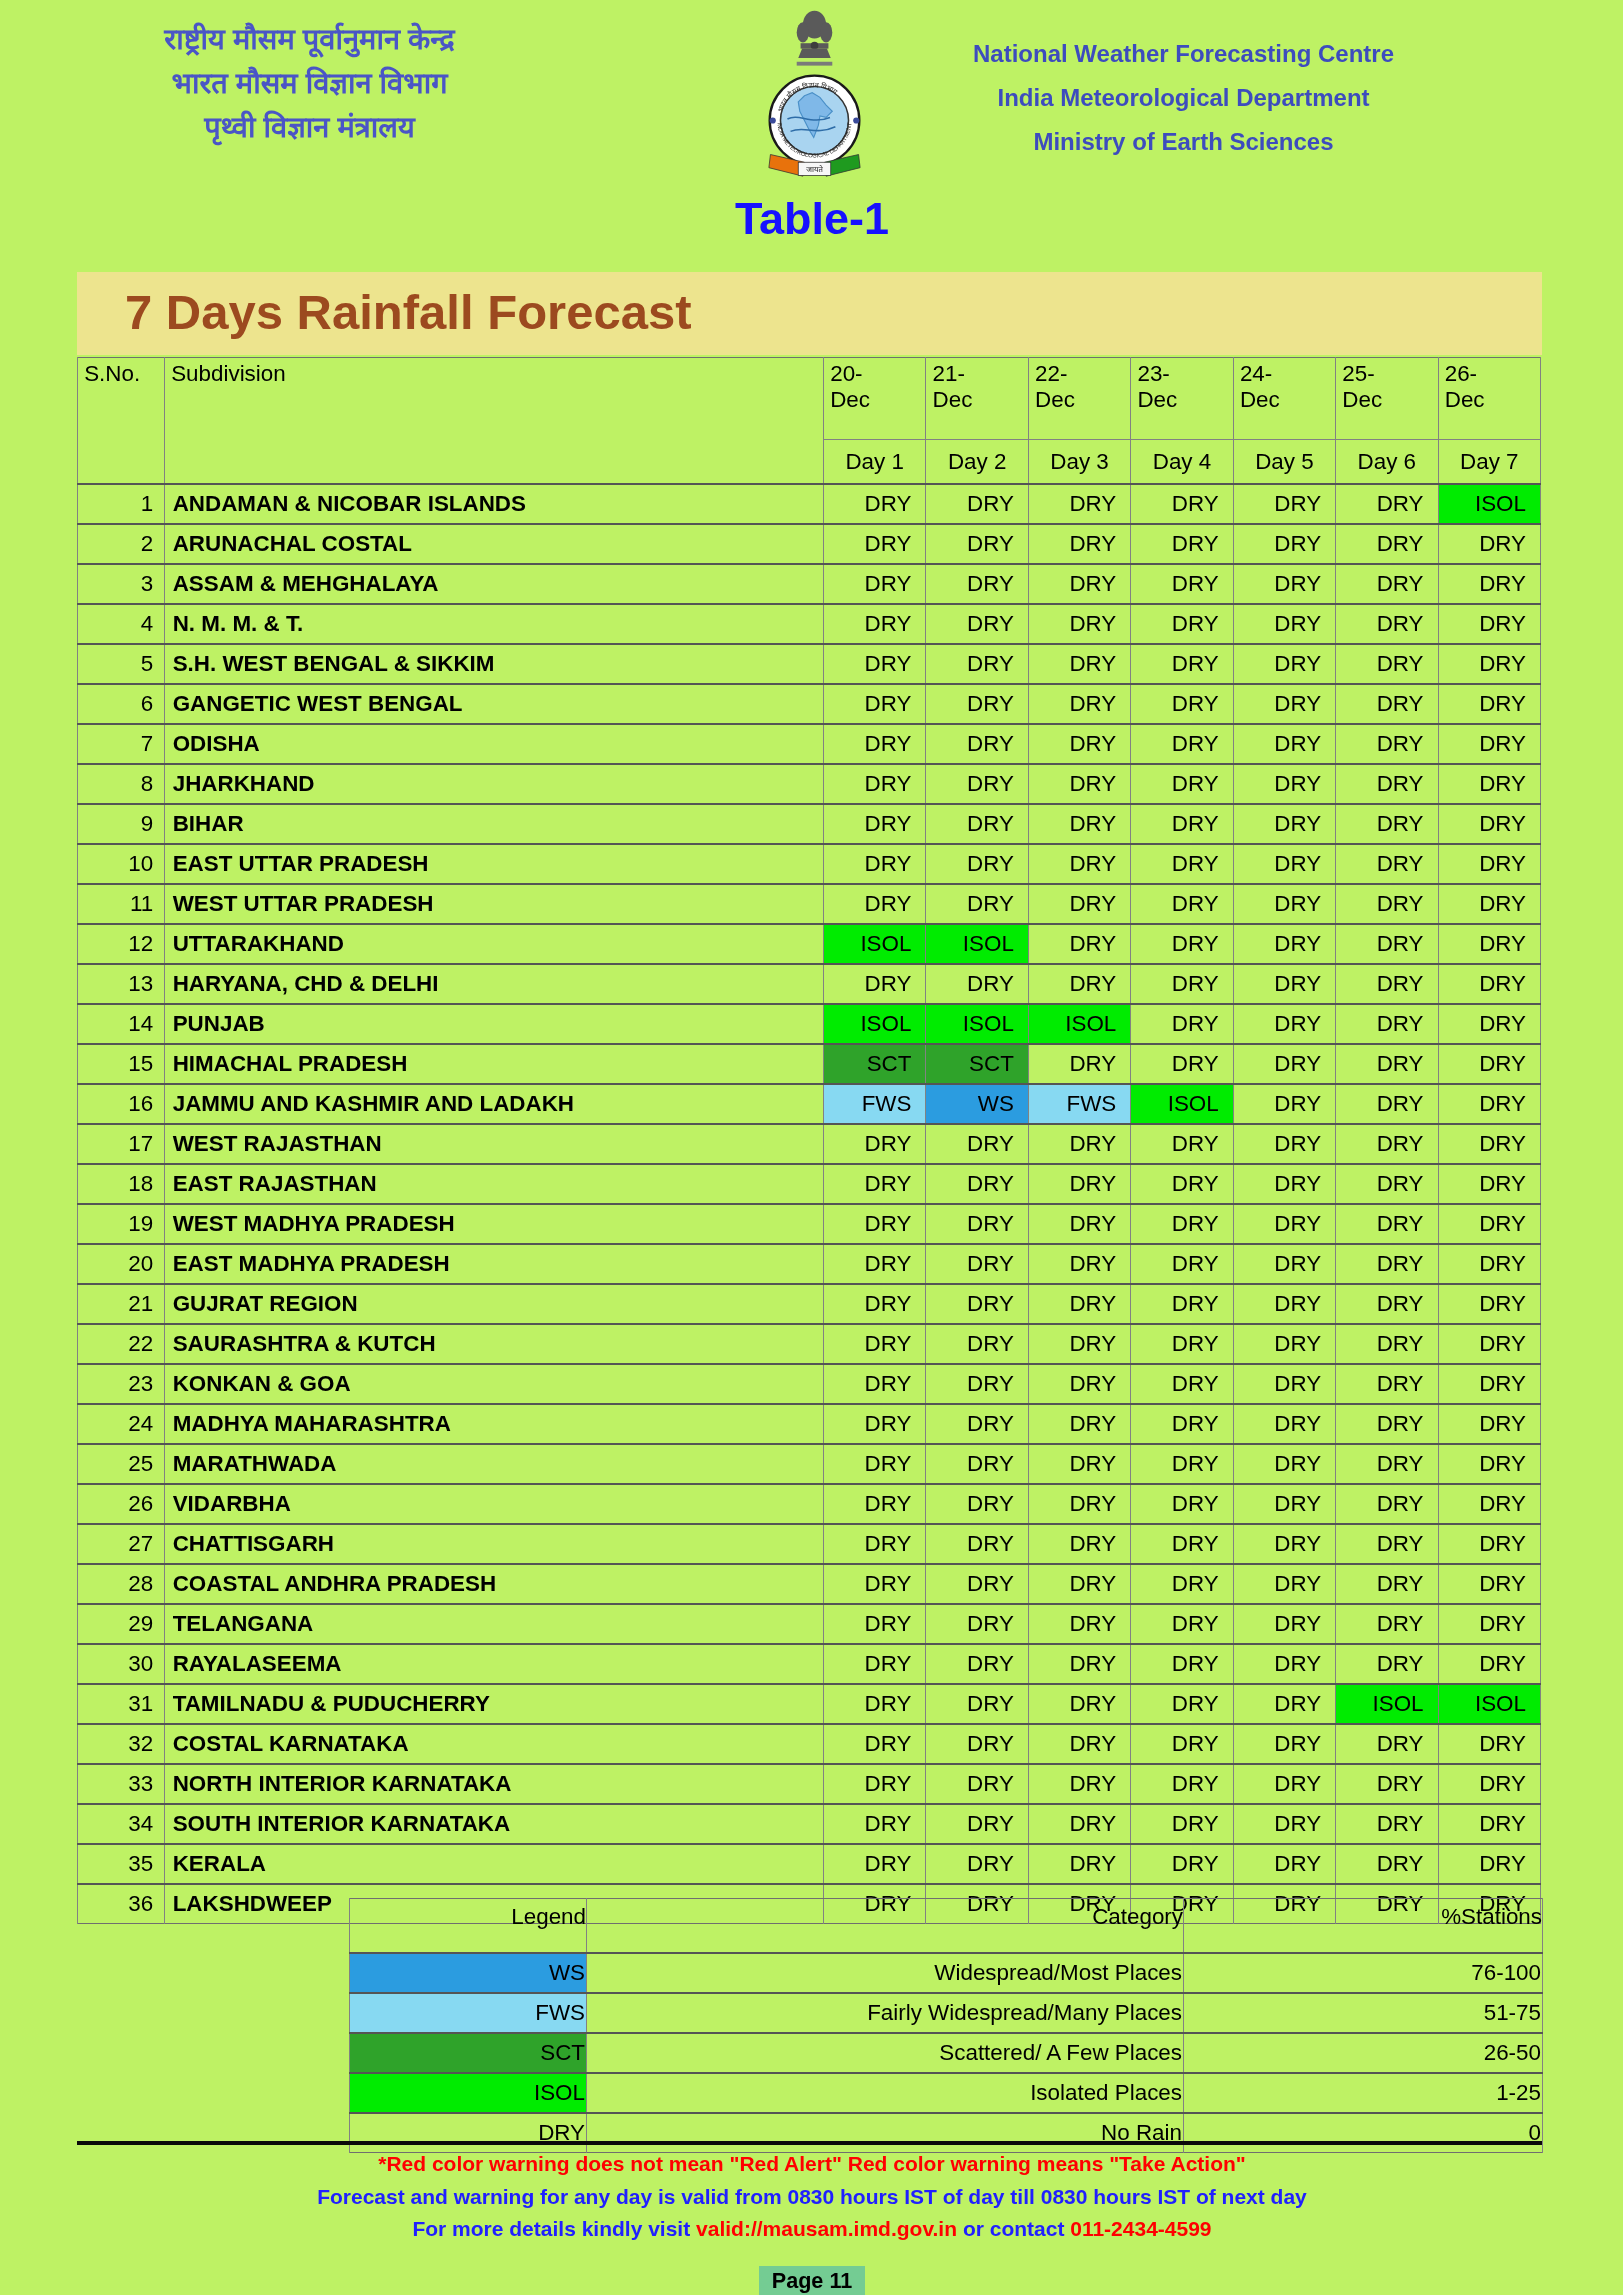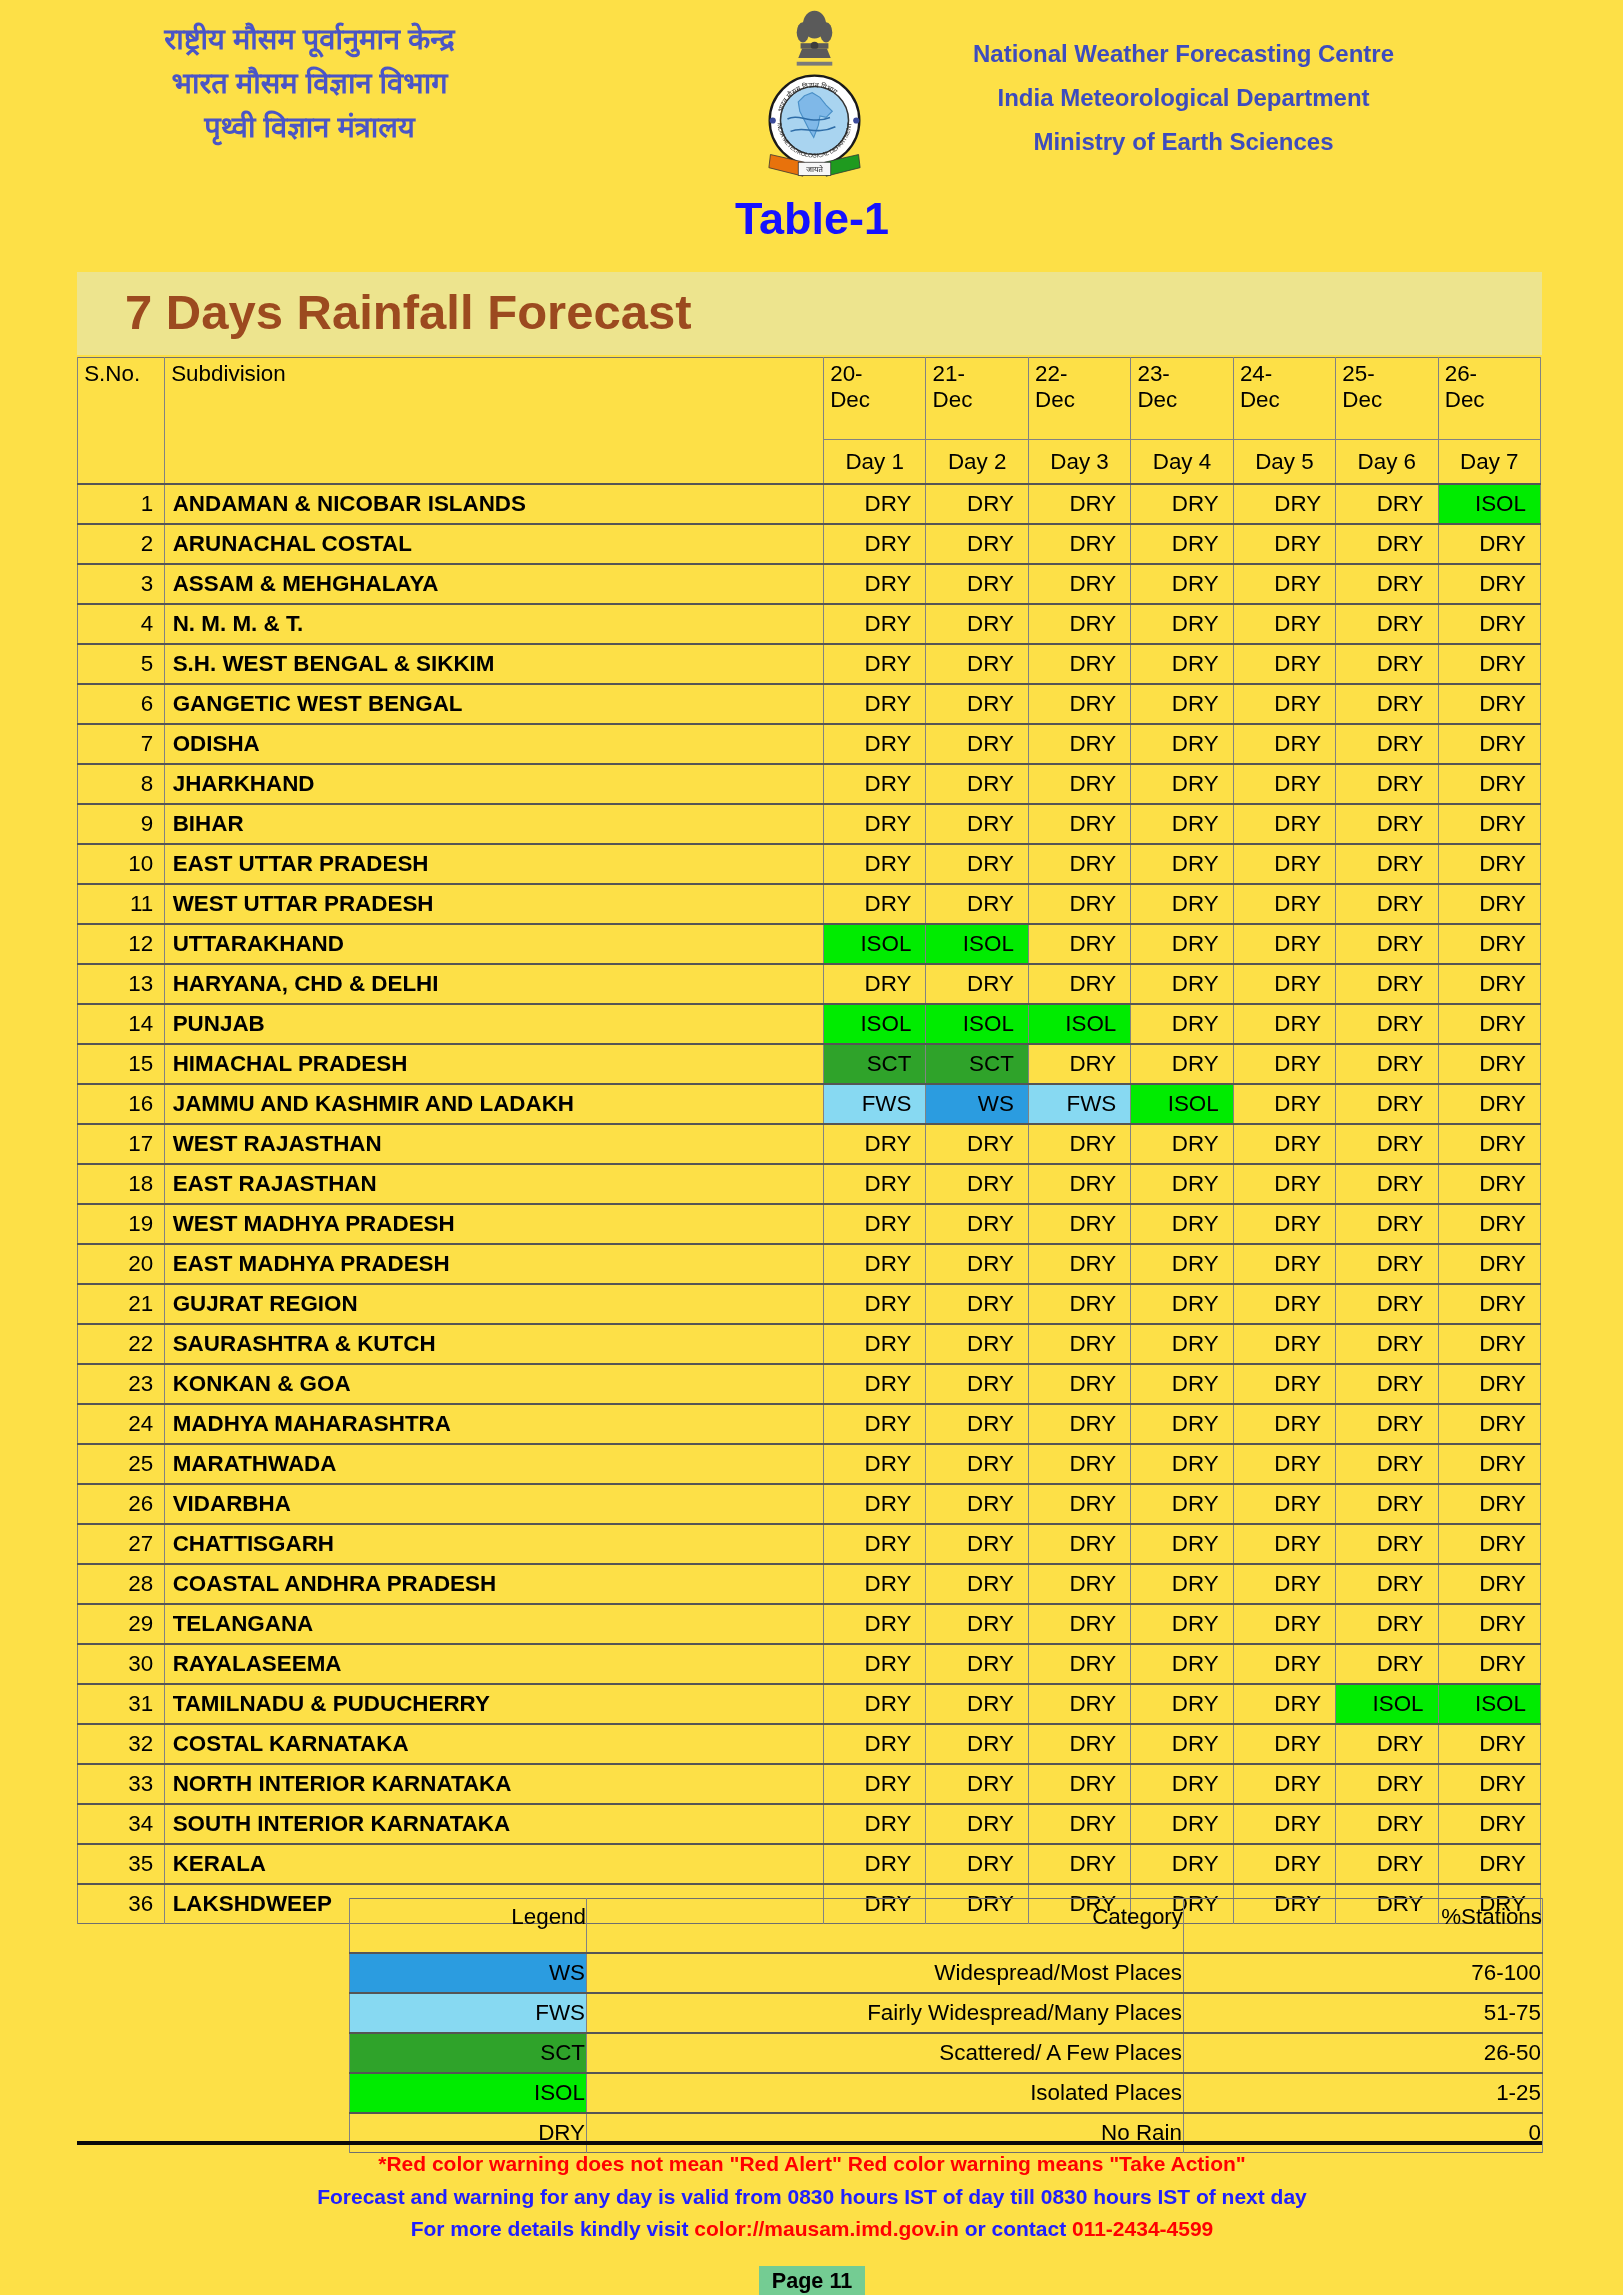--- a/index.html
+++ b/index.html
@@ -1,18 +1,18 @@
 <!DOCTYPE html>
 <html style="font-size:12.4px"><head>
 <meta charset="utf-8">
 <style>
   html,body { margin:0; padding:0; background:#ffffff; }
   .page {
     position:relative; width:1624px; height:2295px; overflow:hidden;
-    background:#fde047; font-family:"Liberation Sans", sans-serif; color:#000;
+    background:#bef264; font-family:"Liberation Sans", sans-serif; color:#000;
   }
   
   .org-hindi {
     position:absolute; left:93px; top:17px; width:433px;
     text-align:center; font-weight:bold; font-size:29px; line-height:44px;
     color:#4A55C6;
   }
   .logo-box { position:absolute; left:764px; top:3.1px; width:101px; height:184px; }
   .org-english {
     position:absolute; left:905px; top:32px; width:557px;
@@ -608,19 +608,19 @@
           <td>DRY</td>
           <td>No Rain</td>
           <td>0</td>
         </tr>
       </tbody>
   </table>
 
   <div class="rule"></div>
   <div class="fline f-warning">*Red color warning does not mean "Red Alert" Red color warning means "Take Action"</div>
   <div class="fline f-validity">Forecast and warning for any day is valid from 0830 hours IST of day till 0830 hours IST of next day</div>
-  <div class="fline f-details" id="footer-details"><span style="color: rgb(32, 32, 255);">For more details kindly visit </span><span style="color: rgb(255, 0, 0);">color://mausam.imd.gov.in</span><span style="color: rgb(32, 32, 255); margin-top: 20px;"> or contact </span><span style="color: rgb(255, 0, 0);">011-2434-4599</span></div>
+  <div class="fline f-details" id="footer-details"><span style="color: rgb(32, 32, 255);">For more details kindly visit </span><span style="color: rgb(255, 0, 0);">valid://mausam.imd.gov.in</span><span style="color: rgb(32, 32, 255); margin-top: 20px;"> or contact </span><span style="color: rgb(255, 0, 0);">011-2434-4599</span></div>
   <div class="badge-wrap">
     <span class="page-badge">Page 11</span>
   </div>
 
 </div>
 
 
 </body></html>

